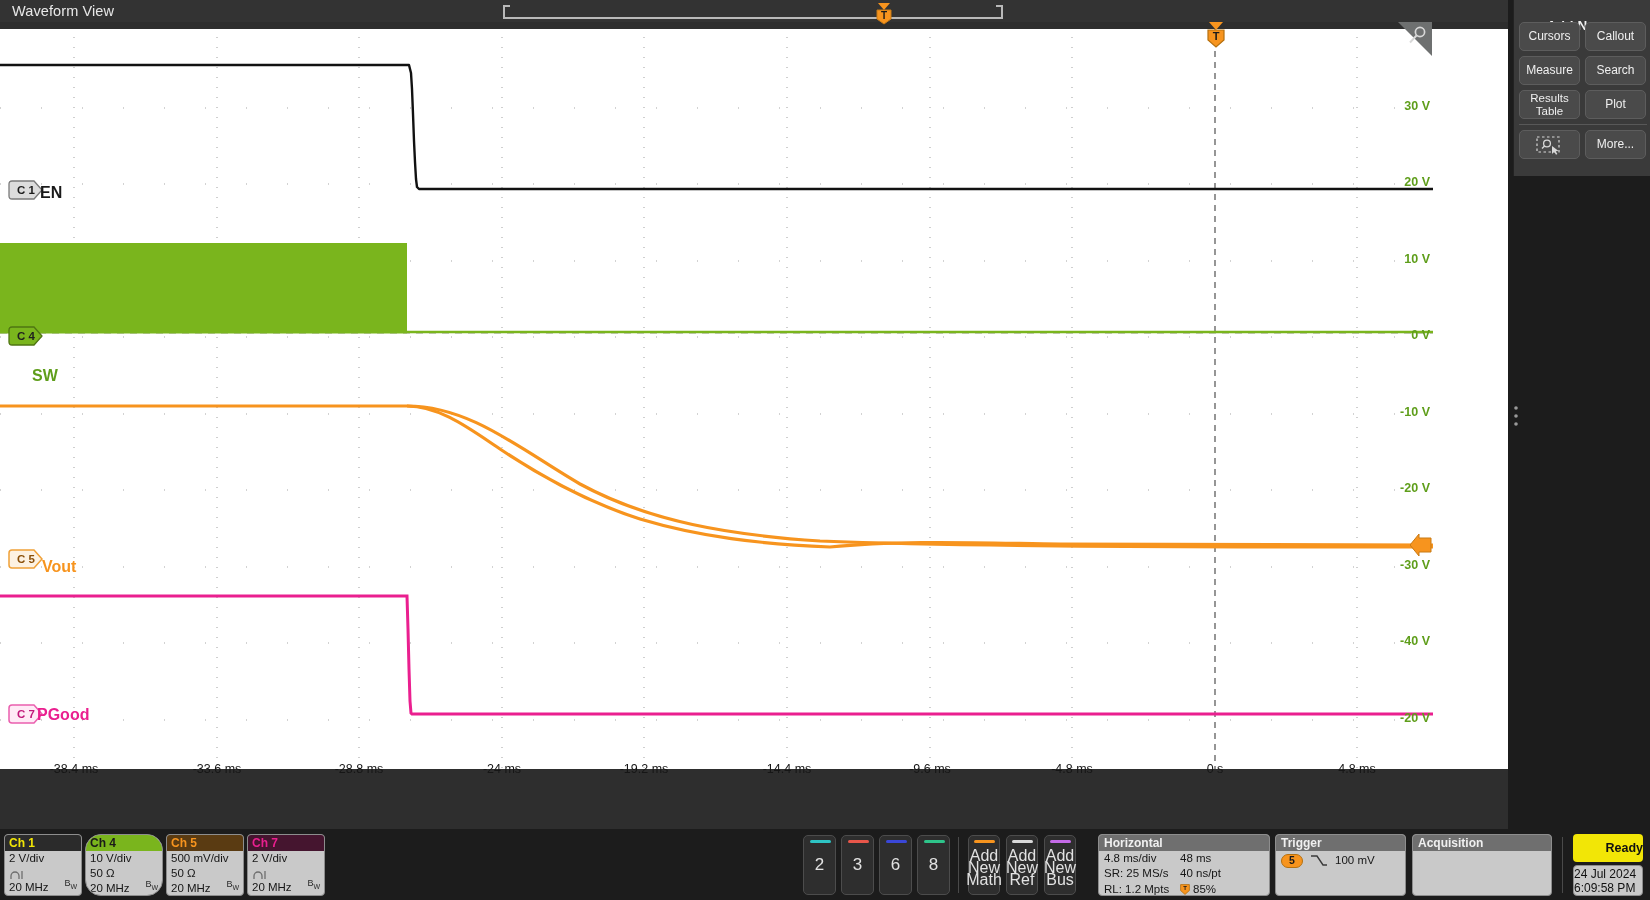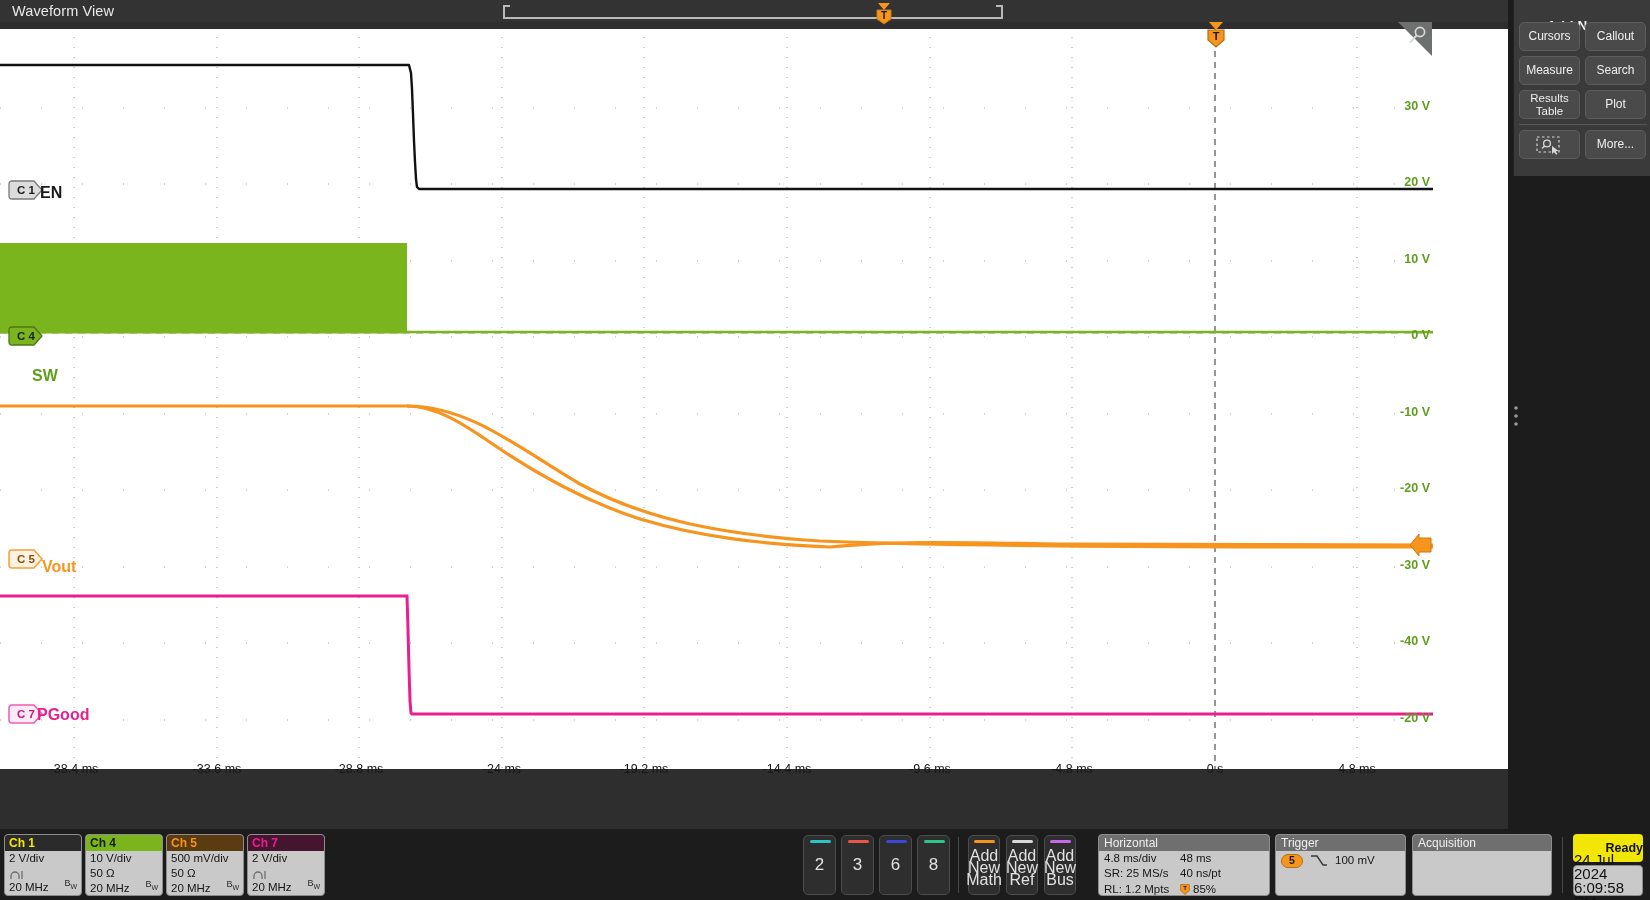--- a/index.html
+++ b/index.html
@@ -162,34 +162,34 @@
   #vsep1 { position: absolute; left: 917px; top: 8px; width: 1px; height: 56px; background: #4a4a4a; }
   #vsep2 { position: absolute; left: 1562px; top: 8px; width: 1px; height: 56px; background: #4a4a4a; }
 
   
   .info-card {
     position: absolute; top: 5px; background: #c9c9c9; border-radius: 4px;
     overflow: hidden; border: 1px solid #8d8d8d;
   }
   .info-card .ihdr {
     height: 16px; background: #6f6f6f; color: #f0f0f0; font-size: 12px;
-    font-weight: normal; padding-left: 5px; line-height: 16px;
+    font-weight: bold; padding-left: 5px; line-height: 16px;
   }
   .info-card .ibody { font-size: 11.5px; color: #161616; padding: 0 5px; line-height: 15.3px; }
   .irow { display: flex; }
   .irow .c1 { width: 76px; }
 
   #status-ready {
     position: absolute; left: 1573px; top: 5px; width: 70px; height: 28px;
     background: #f2e606; border-radius: 4px; color: #111; font-size: 12.5px;
     font-weight: bold; display: flex; align-items: center; justify-content: flex-end;
   }
   #status-clock {
     position: absolute; left: 1573px; top: 36px; width: 70px; height: 31px;
-    background: #c9c9c9; border-radius: 4px; color: #111; font-size: 15px;
+    background: #c9c9c9; border-radius: 4px; color: #111; font-size: 12px;
     display: flex; flex-direction: column; align-items: flex-start; justify-content: center;
     line-height: 14px; border: 1px solid #8d8d8d;
   }
 </style>
 </head>
 <body>
 
 <div id="app">
 
   <div id="wave-panel">
@@ -387,21 +387,21 @@
           <path d="M1,9 A4,4 0 0 1 9,9" fill="none" stroke="#6e6e6e" stroke-width="1.3"></path>
           <line x1="1" y1="9" x2="1" y2="12" stroke="#6e6e6e" stroke-width="1.3"></line>
           <line x1="9" y1="9" x2="9" y2="12" stroke="#6e6e6e" stroke-width="1.3"></line>
           <line x1="12" y1="4" x2="12" y2="12" stroke="#6e6e6e" stroke-width="1.3"></line>
         </svg>
         <div>20 MHz</div>
         <div class="bw">B<sub style="font-size:7px;">W</sub></div>
       </div>
     </div>
 
-    <div class="ch-card" style="left:85px;">
+    <div class="ch-card" style="left:85px;border-radius:16px;">
       <div class="hdr" style="background:#7ab51d; color:#1a1a1a;">Ch 4</div>
       <div class="body">
         <div>10 V/div</div>
         <div>50 Ω</div>
         <div>20 MHz</div>
         <div class="bw">B<sub style="font-size:7px;">W</sub></div>
       </div>
     </div>
 
     <div class="ch-card" style="left:166px;">

